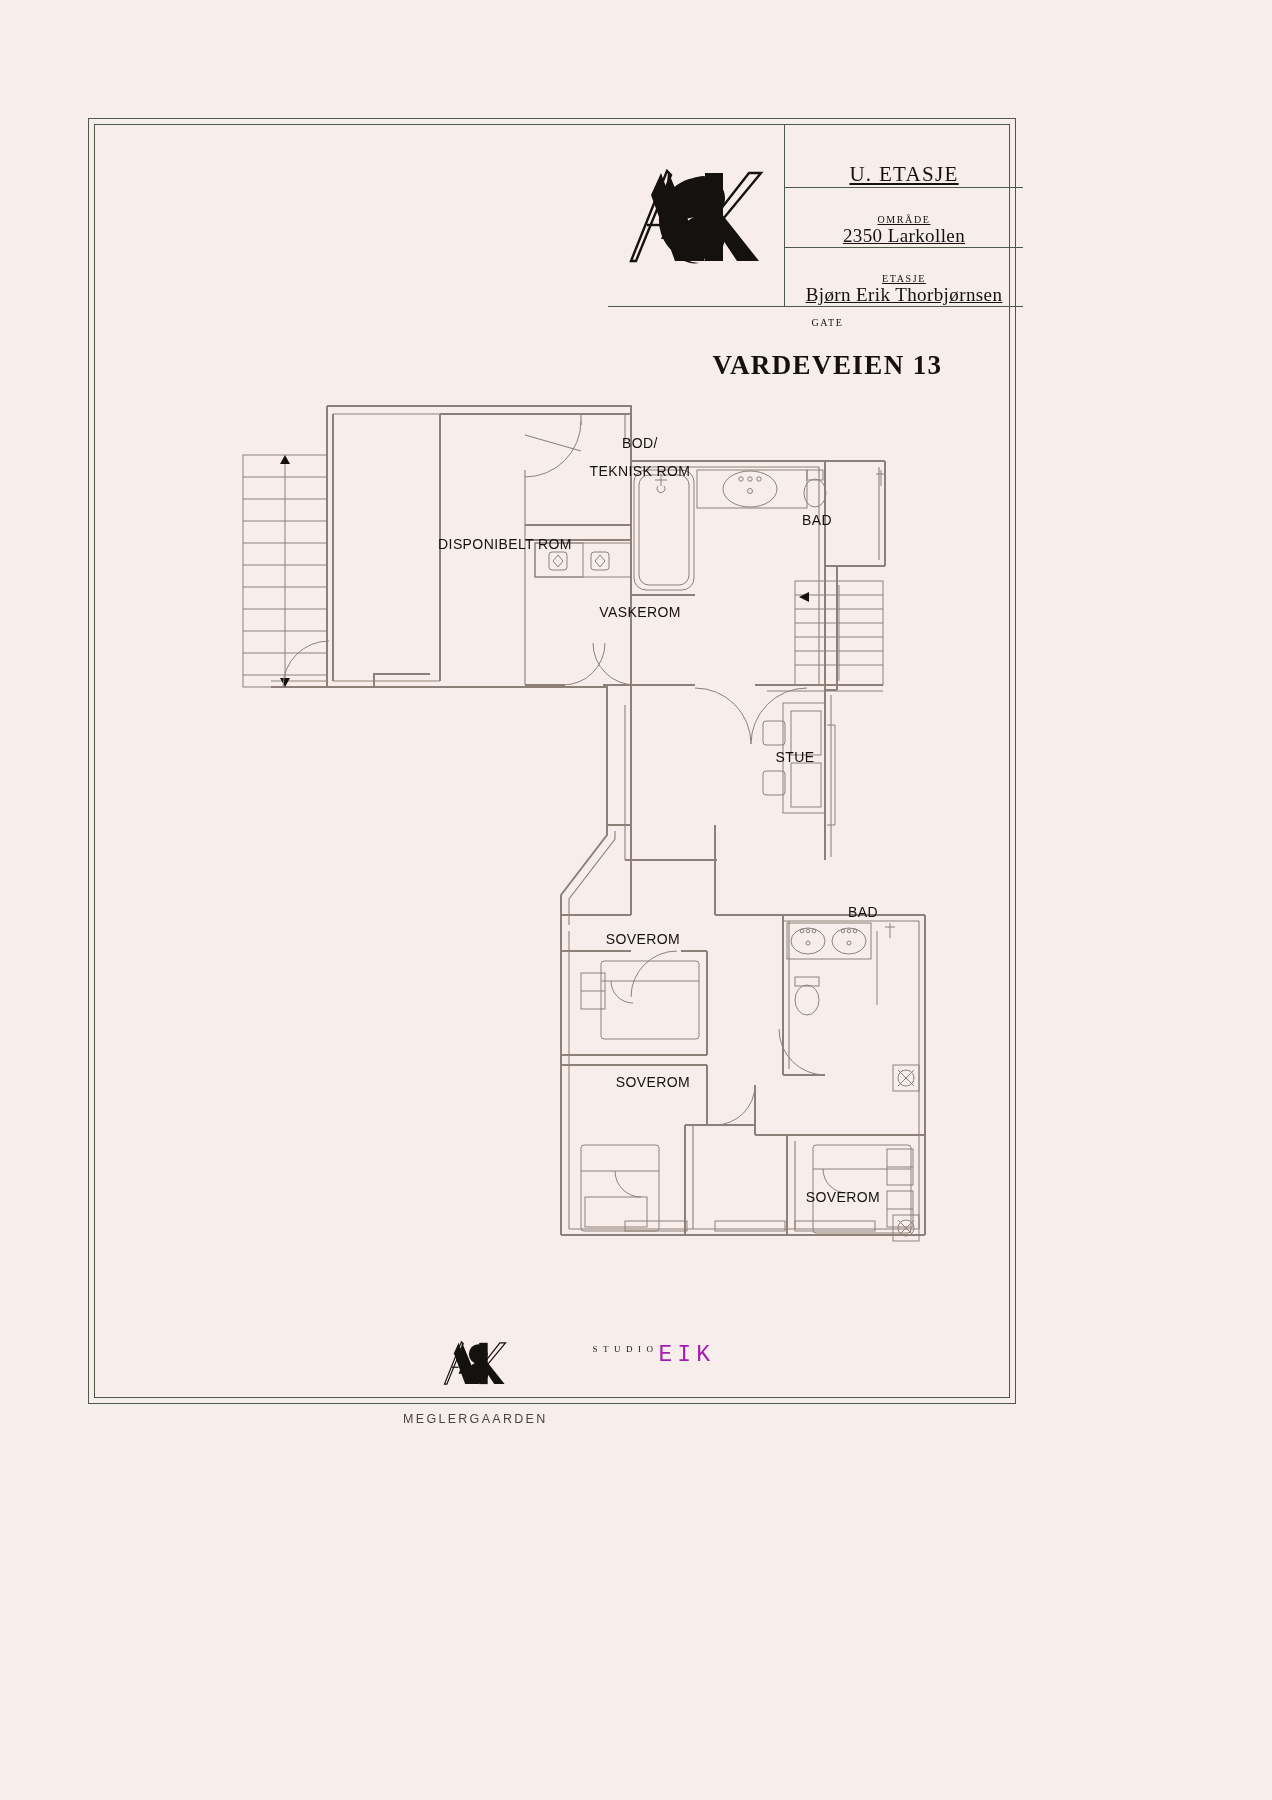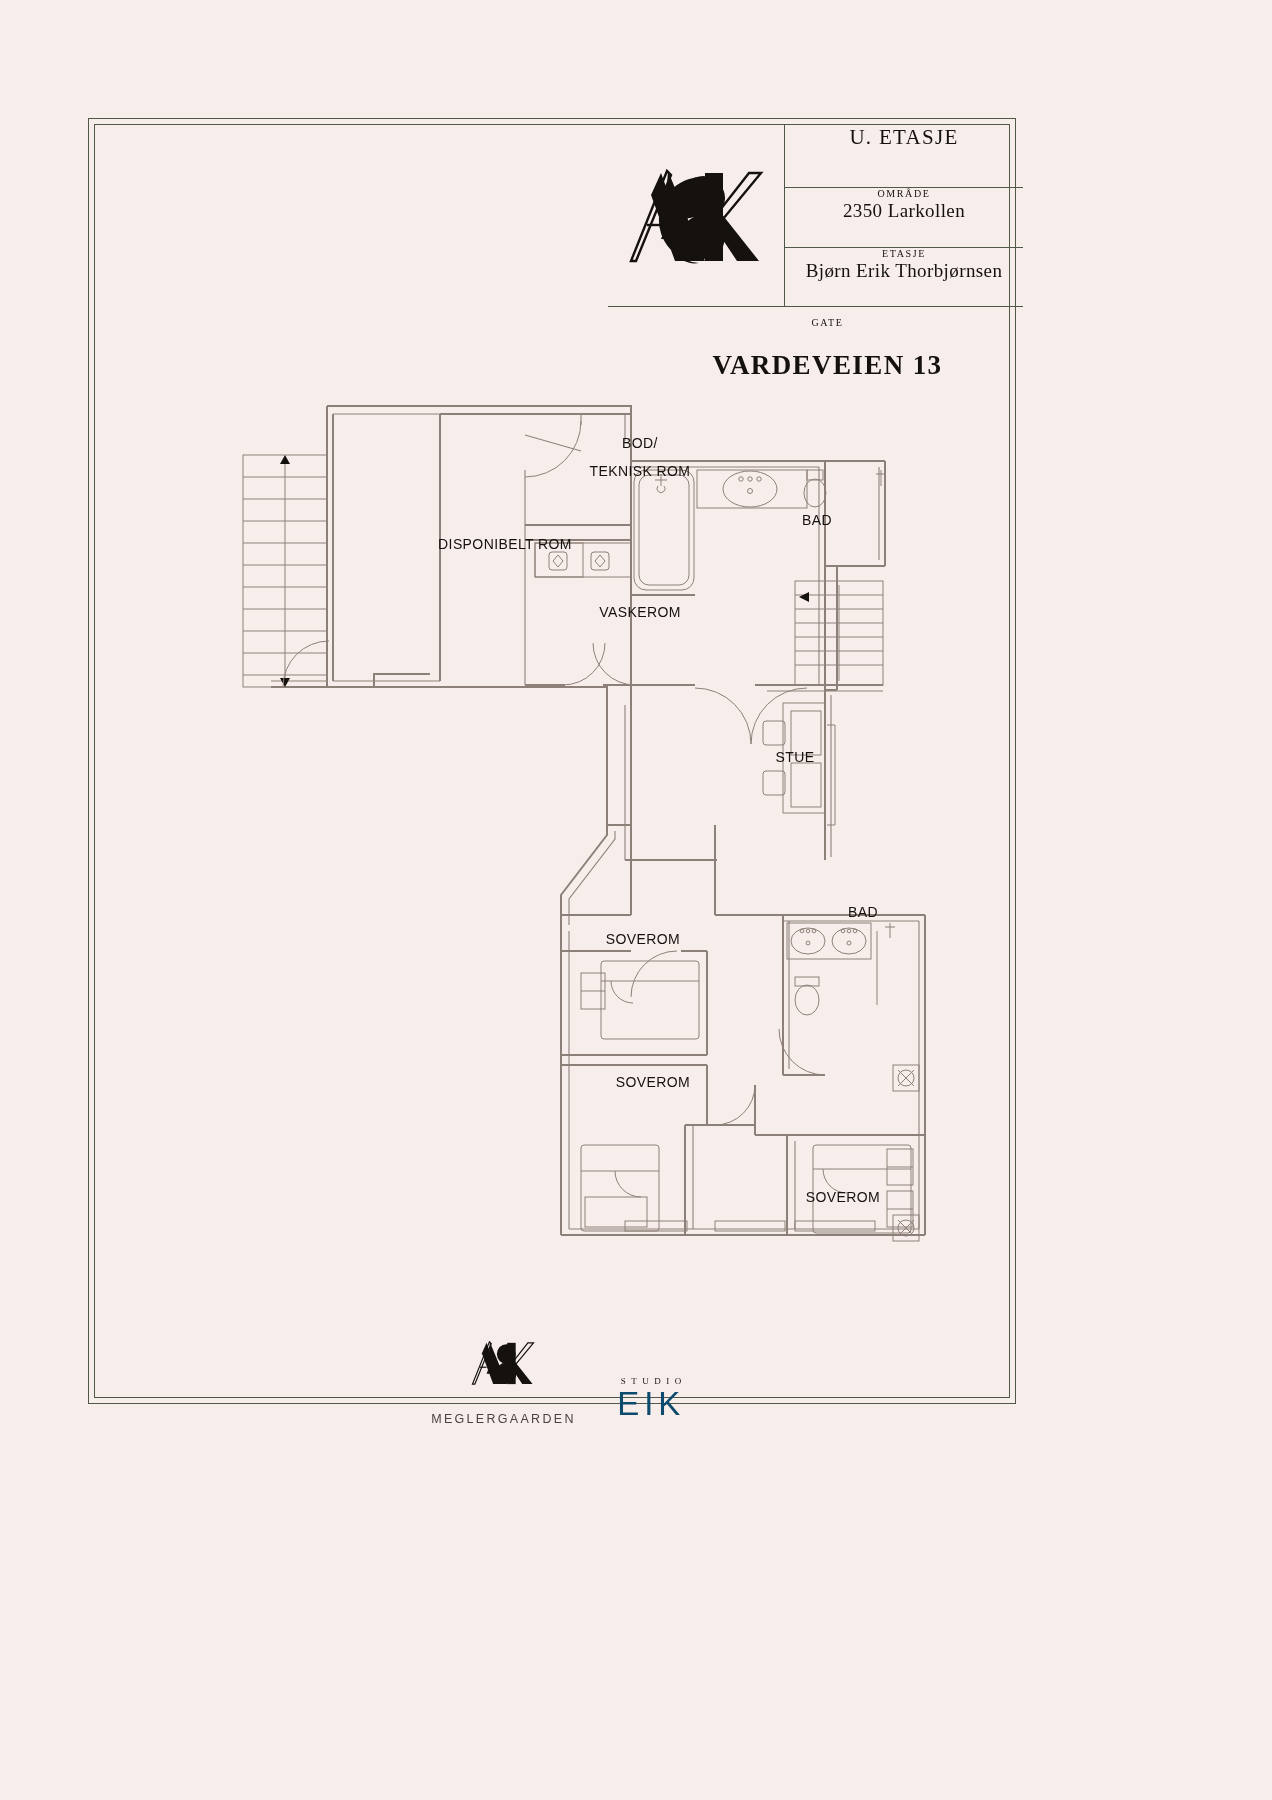--- a/index.html
+++ b/index.html
@@ -34,24 +34,25 @@
     box-sizing:border-box;
     display:flex;align-items:center;justify-content:center;
   }
   .tb-right{
     position:absolute;left:177px;top:0;width:238px;height:182px;
     box-sizing:border-box;
   }
   .tb-row{
     box-sizing:border-box;
     border-bottom:1px solid #4e5a47;
-    display:flex;flex-direction:column;align-items:center;justify-content:flex-start;
+    display:flex;flex-direction:column;align-items:center;justify-content:flex-end;
     text-align:center;
     font-family:"Liberation Serif",serif;
     color:#14110f;
+    text-decoration:underline;
   }
   .tb-r1{height:63px;}
   .tb-r2{height:60px;}
   .tb-r3{height:59px;}
   .tb-caption{
     font-family:"Liberation Serif",serif;
     font-size:10px;letter-spacing:1.6px;color:#14110f;
     line-height:1.25;
   }
   .tb-value-lg{
@@ -92,29 +93,29 @@
   
   #footer-logos{
     position:absolute;left:0;top:1215px;width:928px;height:80px;
     display:flex;align-items:flex-start;justify-content:center;gap:40px;
   }
   .logo-ask{display:flex;flex-direction:column;align-items:center;gap:24px;}
   .logo-ask-word{
     font-family:"Liberation Sans",sans-serif;
     font-size:12.5px;letter-spacing:2.3px;color:#4a433f;margin-top:2px;
   }
-  .logo-eik{display:flex;flex-direction:column;align-items:center;padding-top:4px;margin-top:32px;}
+  .logo-eik{display:flex;flex-direction:row;align-items:flex-start;padding-top:4px;}
   .logo-eik-studio{
     font-family:"Liberation Serif",serif;
     font-size:9px;letter-spacing:5.5px;color:#1b1713;margin-bottom:1px;
     padding-left:5px;
   }
   .logo-eik-word{
-    font-family:Liberation Sans, sans-serif;
-    font-size:33px;letter-spacing:5px;color:#0c4a6e;line-height:1;
+    font-family:Liberation Mono, monospace;
+    font-size:23px;letter-spacing:5px;color:#a21caf;line-height:1;
   }
 </style>
 </head>
 <body>
 
 <div id="sheet">
   <div id="sheet-inner">
 
     <svg id="plan" viewBox="0 0 928 1286">
       <defs>

